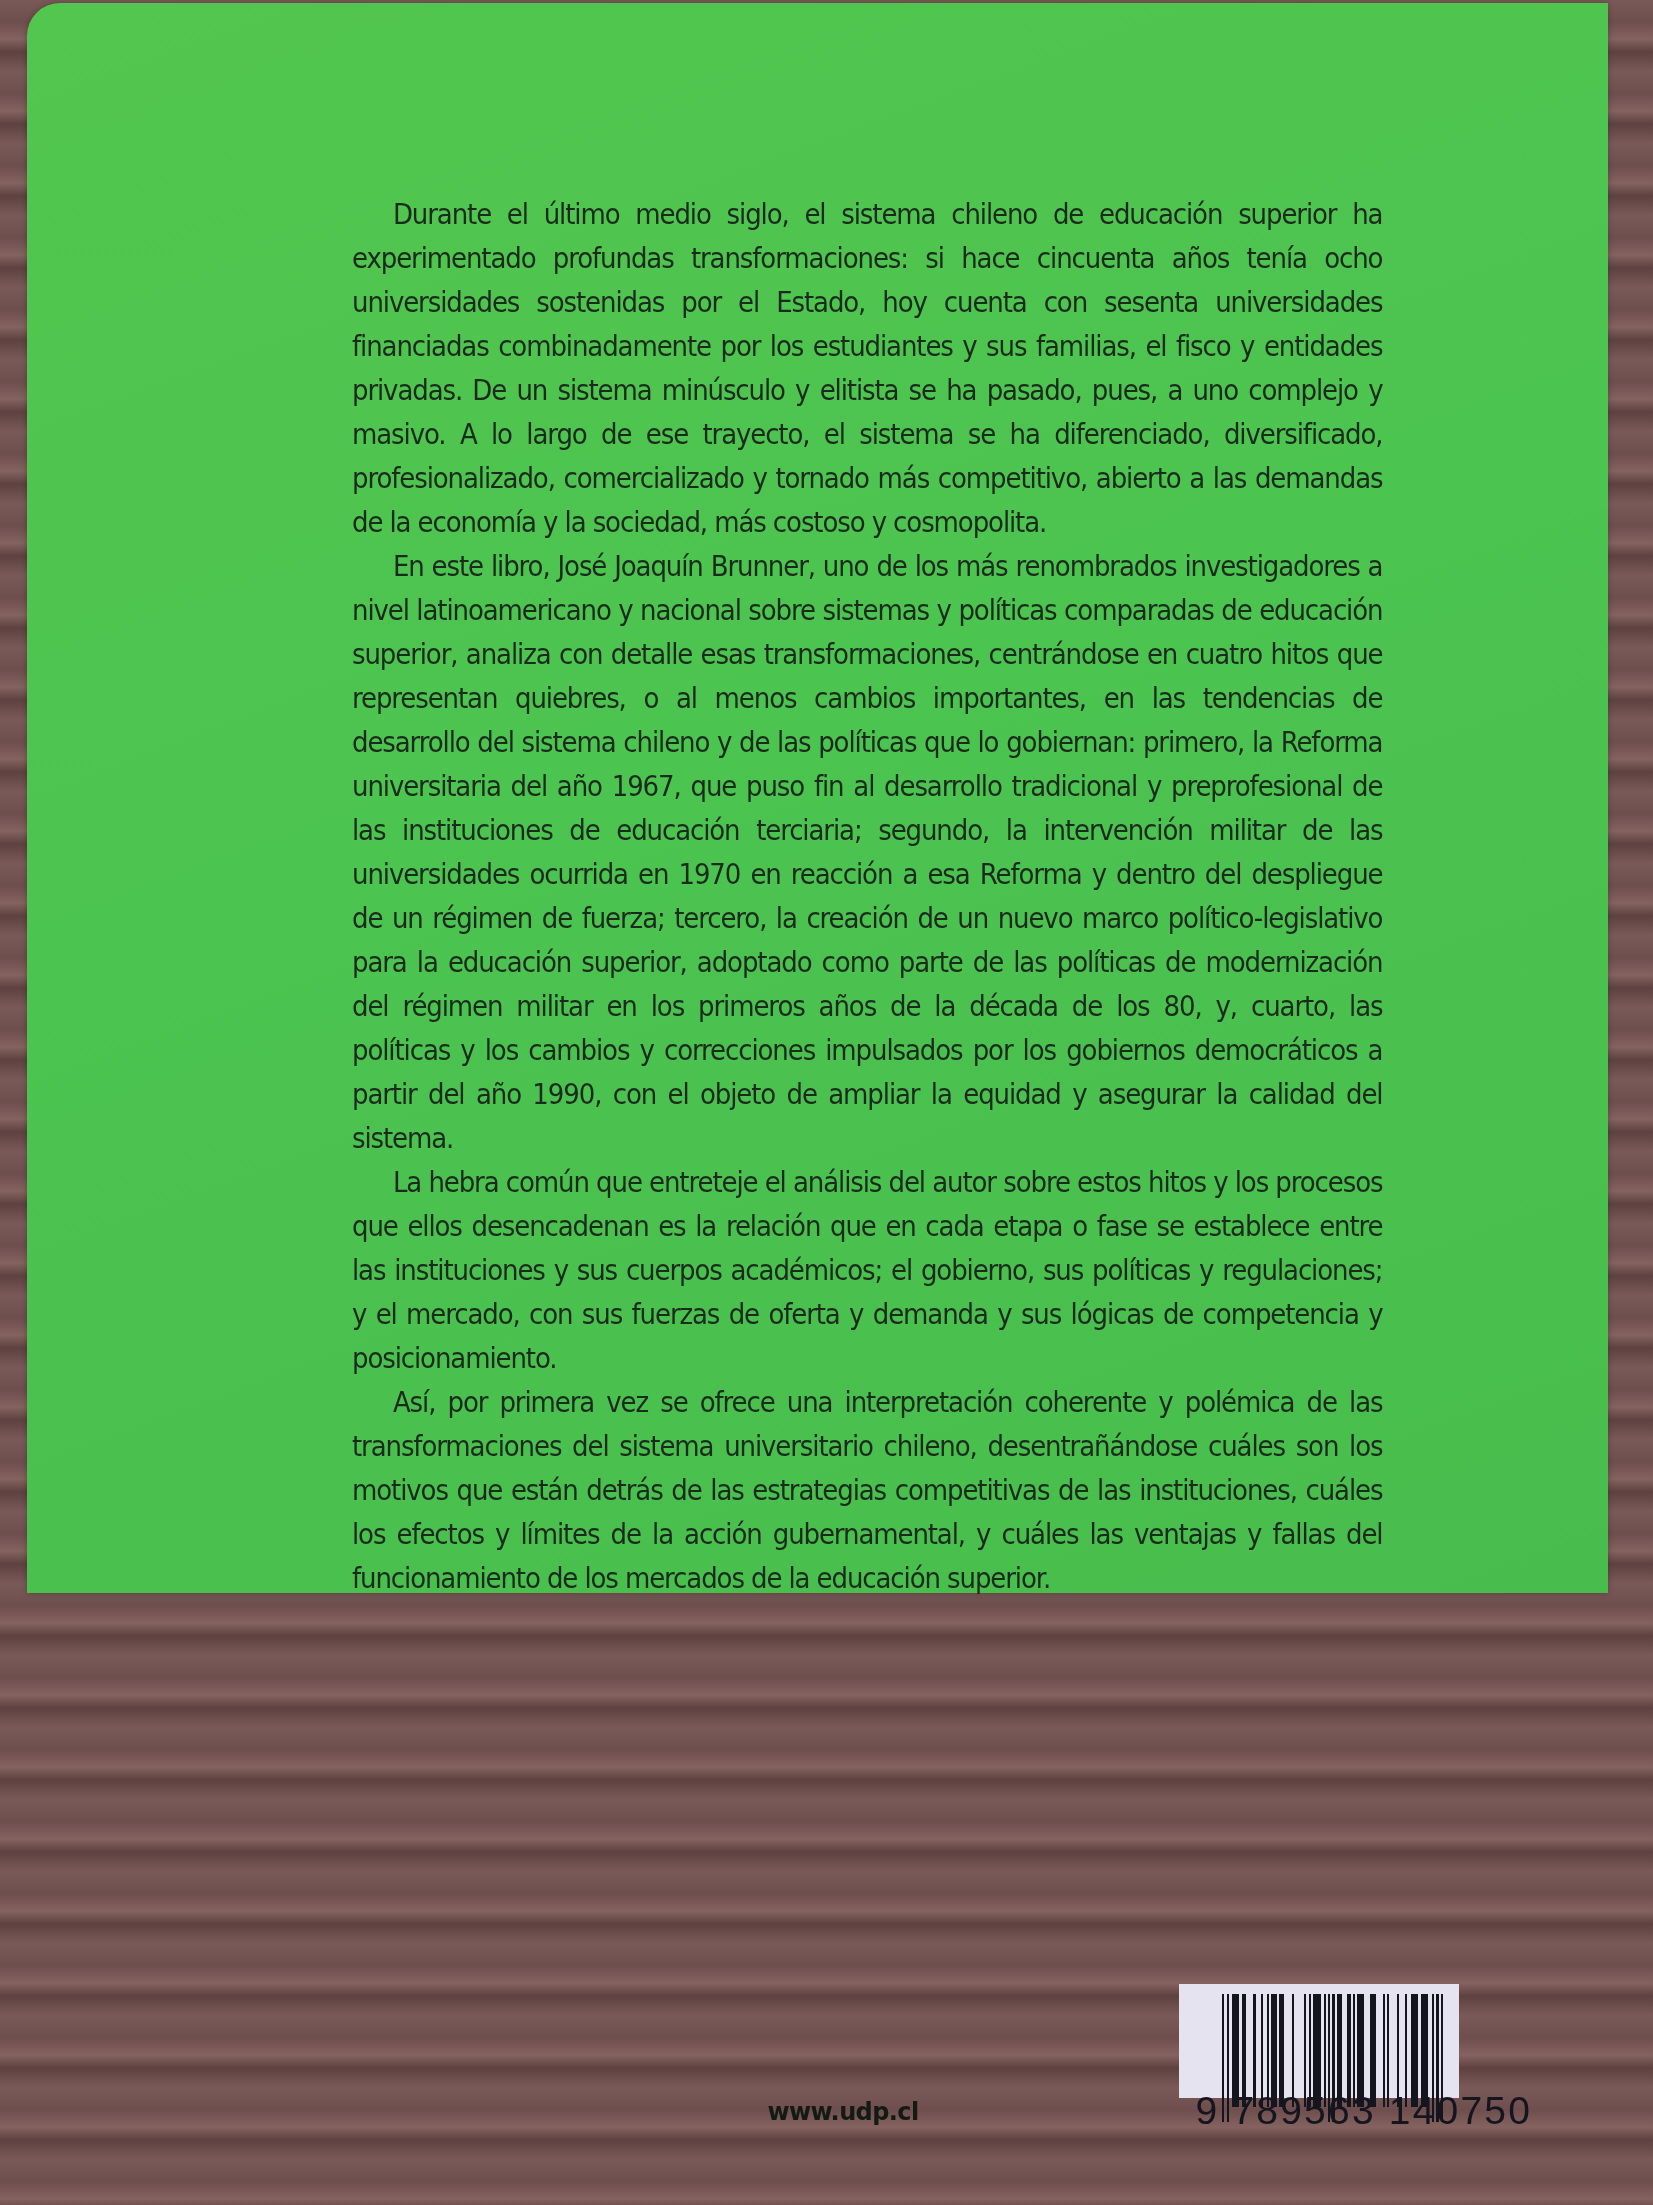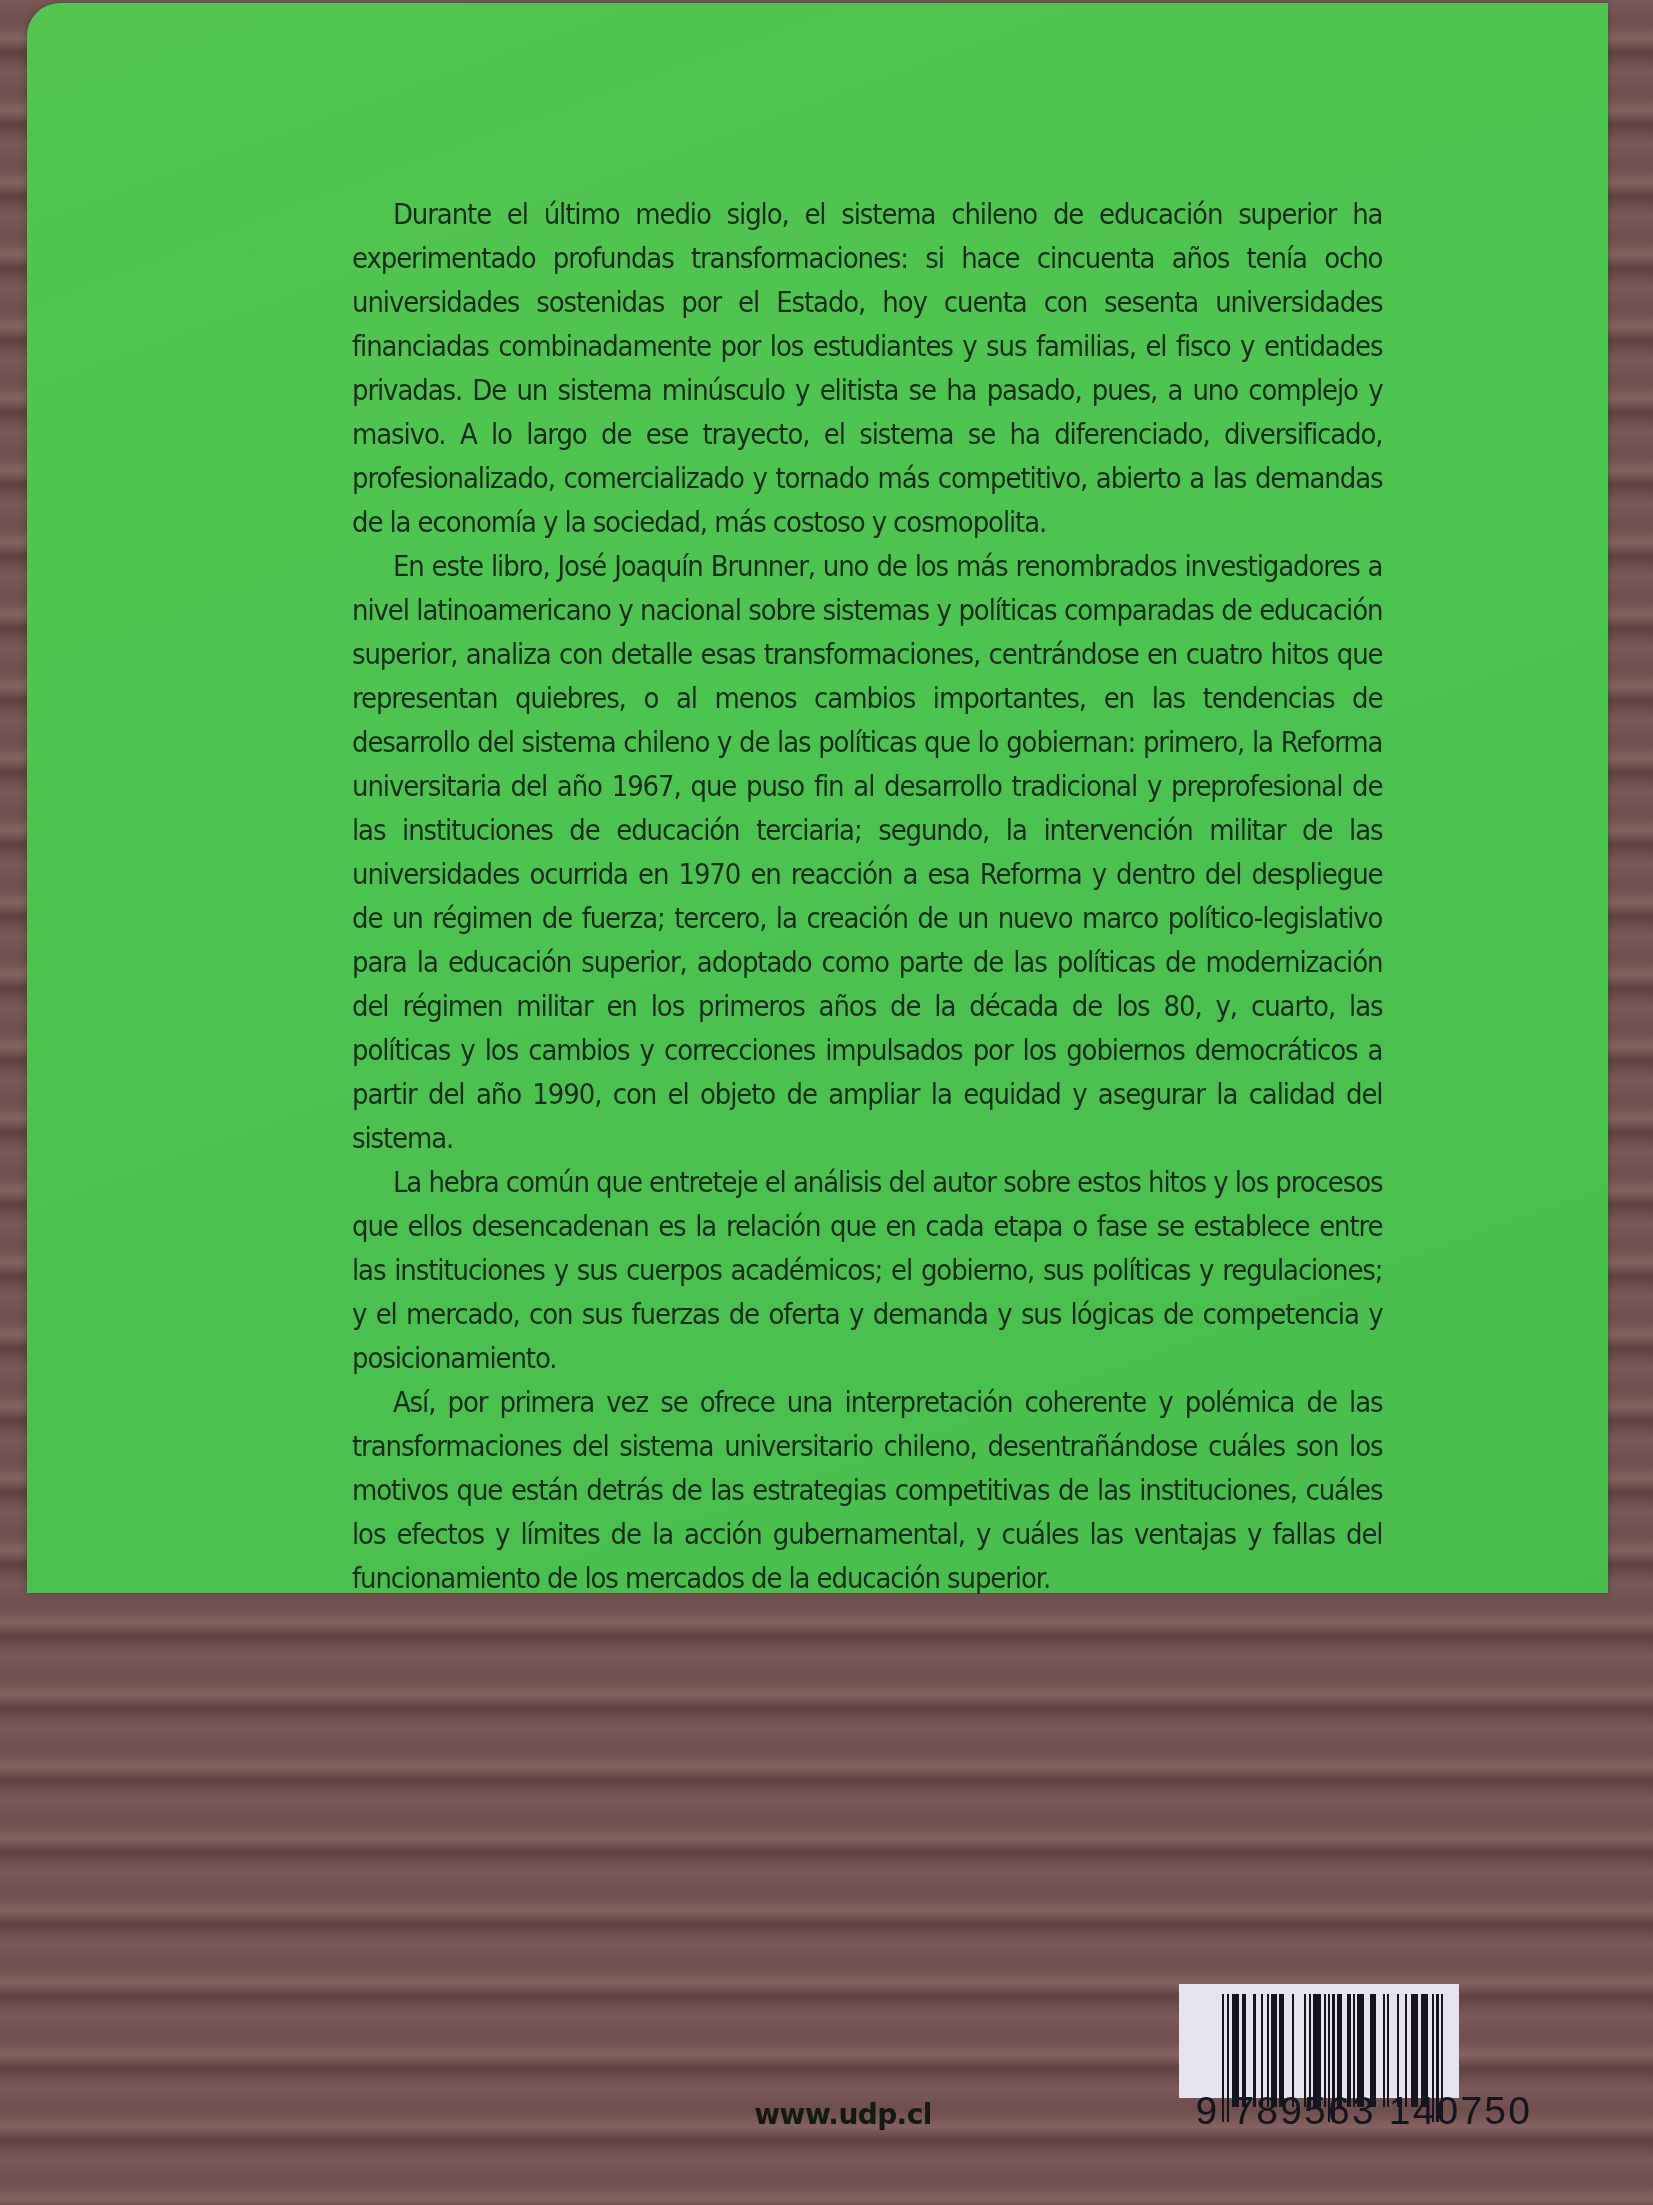--- a/index.html
+++ b/index.html
@@ -23,21 +23,21 @@
     transform: scaleX(0.93); transform-origin: left top;
     width:1108px;
   }
   .blurb p {
     margin:0 0 0 0; text-align:justify; text-indent:44px;
     hyphens:none;
   }
   .url {
     position:absolute; left:706px; top:2095px; width:221px; text-align:center;
     font-family:"DejaVu Sans", sans-serif; font-weight:bold;
-    font-size:28px; color:#131a14; letter-spacing:-0.6px;
+    font-size:24px; color:#131a14; letter-spacing:-0.6px;
   }
   .barcode-label {
     position:absolute; left:1179px; top:1984px; width:280px; height:114px;
     background:#e6e3f0;
   }
   .bars {
     position:absolute; left:43px; top:10px; width:221px; height:116px;
     display:flex; align-items:flex-start;
   }
   .bars span { display:block; height:113px; background:#151520; }

